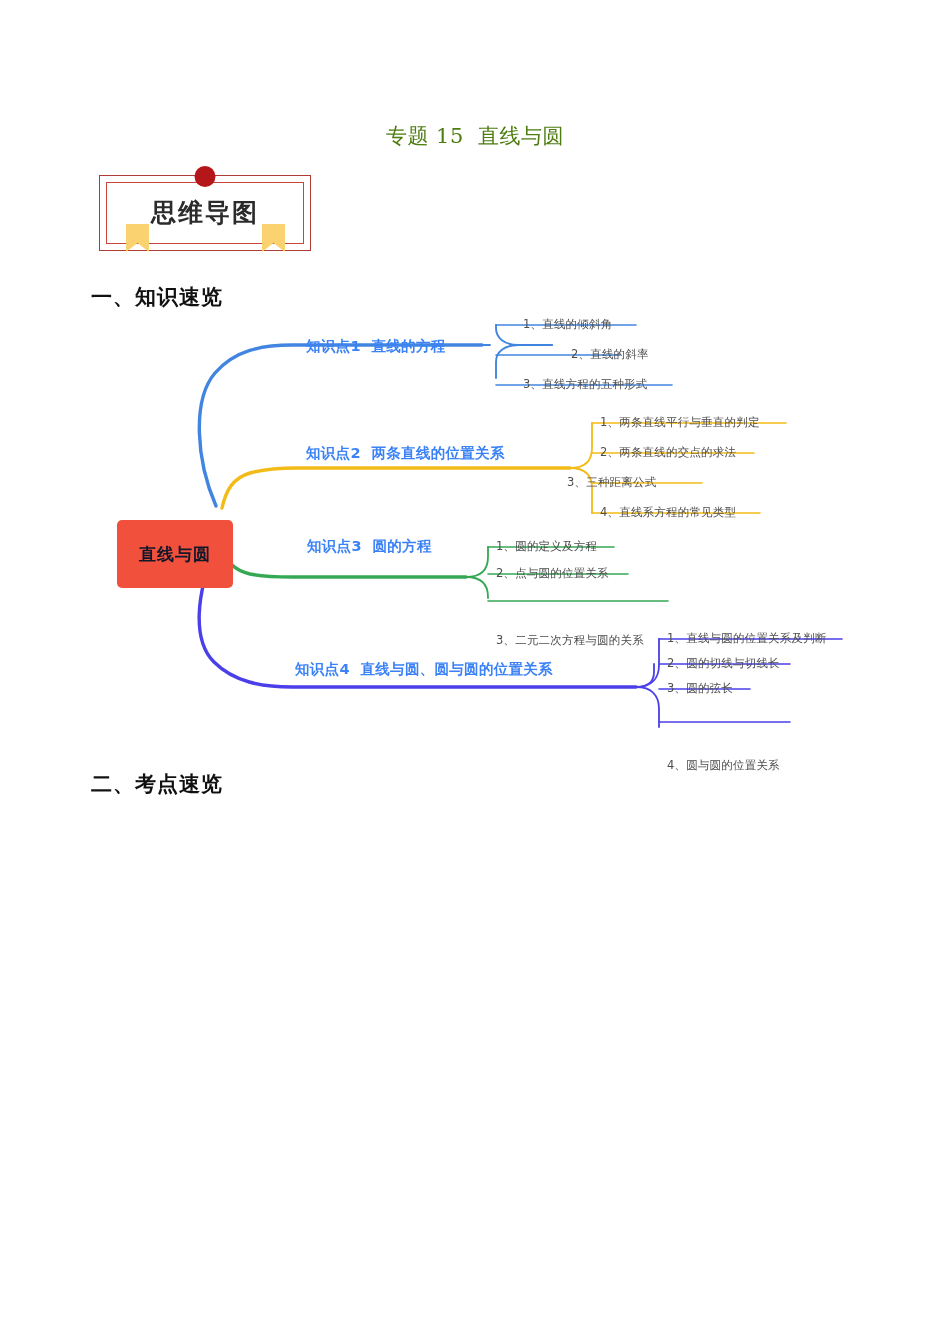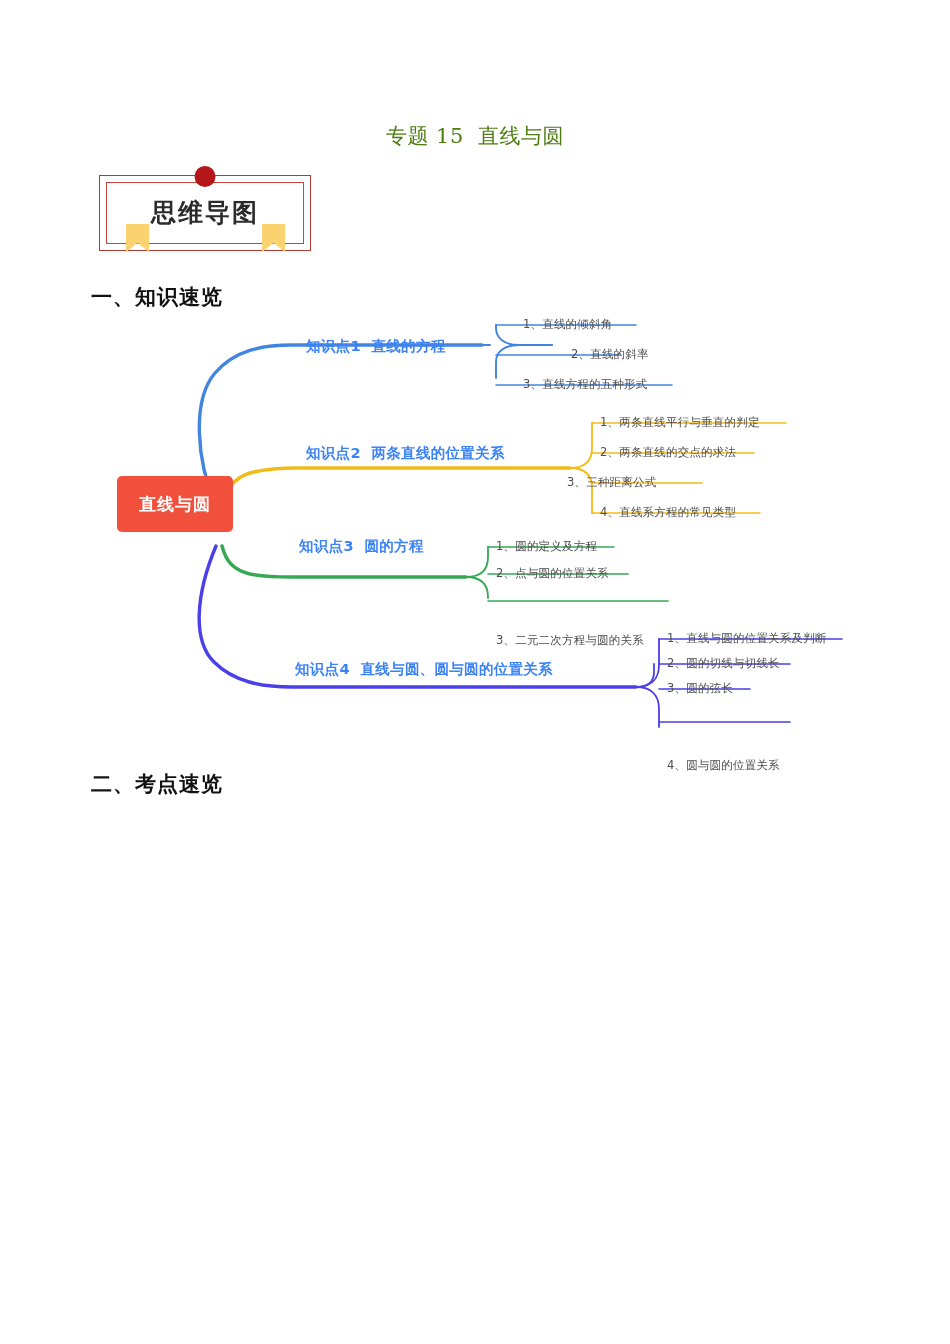--- a/index.html
+++ b/index.html
@@ -128,31 +128,31 @@
   }
   .mindmap svg {
     position: absolute;
     left: 0;
     top: 0;
   }
 
   .root-node {
     position: absolute;
     left: 117px;
-    top: 476px;
+    top: 520px;
     width: 116px;
-    height: 56px;
+    height: 68px;
     background: #F0503C;
     border-radius: 5px;
     display: flex;
     align-items: center;
     justify-content: center;
     font-size: 17px;
     font-weight: 700;
-    color: #ffffff;
+    color: #0f172a;
     letter-spacing: 1px;
     z-index: 6;
     white-space: pre;
   }
 
   .branch-title {
     position: absolute;
     font-size: 14.5px;
     font-weight: 700;
     color: #3b82f6;
@@ -240,21 +240,21 @@
 
     </svg>
   </div>
 
   <div class="root-node">直线与圆</div>
 
   <div class="branch-title" style="left:306px; top:337px;">知识点1  直线的方程</div>
 
   <div class="branch-title" style="left:306px; top:444px;">知识点2  两条直线的位置关系</div>
 
-  <div class="branch-title" style="left:299px; top:537px;text-align:right;">知识点3  圆的方程</div>
+  <div class="branch-title" style="left:307px; top:537px;text-align:right;">知识点3  圆的方程</div>
 
   <div class="branch-title" style="left:295px; top:660px;">知识点4  直线与圆、圆与圆的位置关系</div>
 
   <div class="leaf-label" style="left:523px; top:317px;">1、直线的倾斜角</div>
   <div class="leaf-label" style="left:523px; top:347px;margin-left:48px;">2、直线的斜率</div>
   <div class="leaf-label" style="left:523px; top:377px;">3、直线方程的五种形式</div>
 
   <div class="leaf-label" style="left:600px; top:415px;">1、两条直线平行与垂直的判定</div>
   <div class="leaf-label" style="left:600px; top:445px;">2、两条直线的交点的求法</div>
   <div class="leaf-label" style="left:567px; top:475px;">3、三种距离公式</div>

